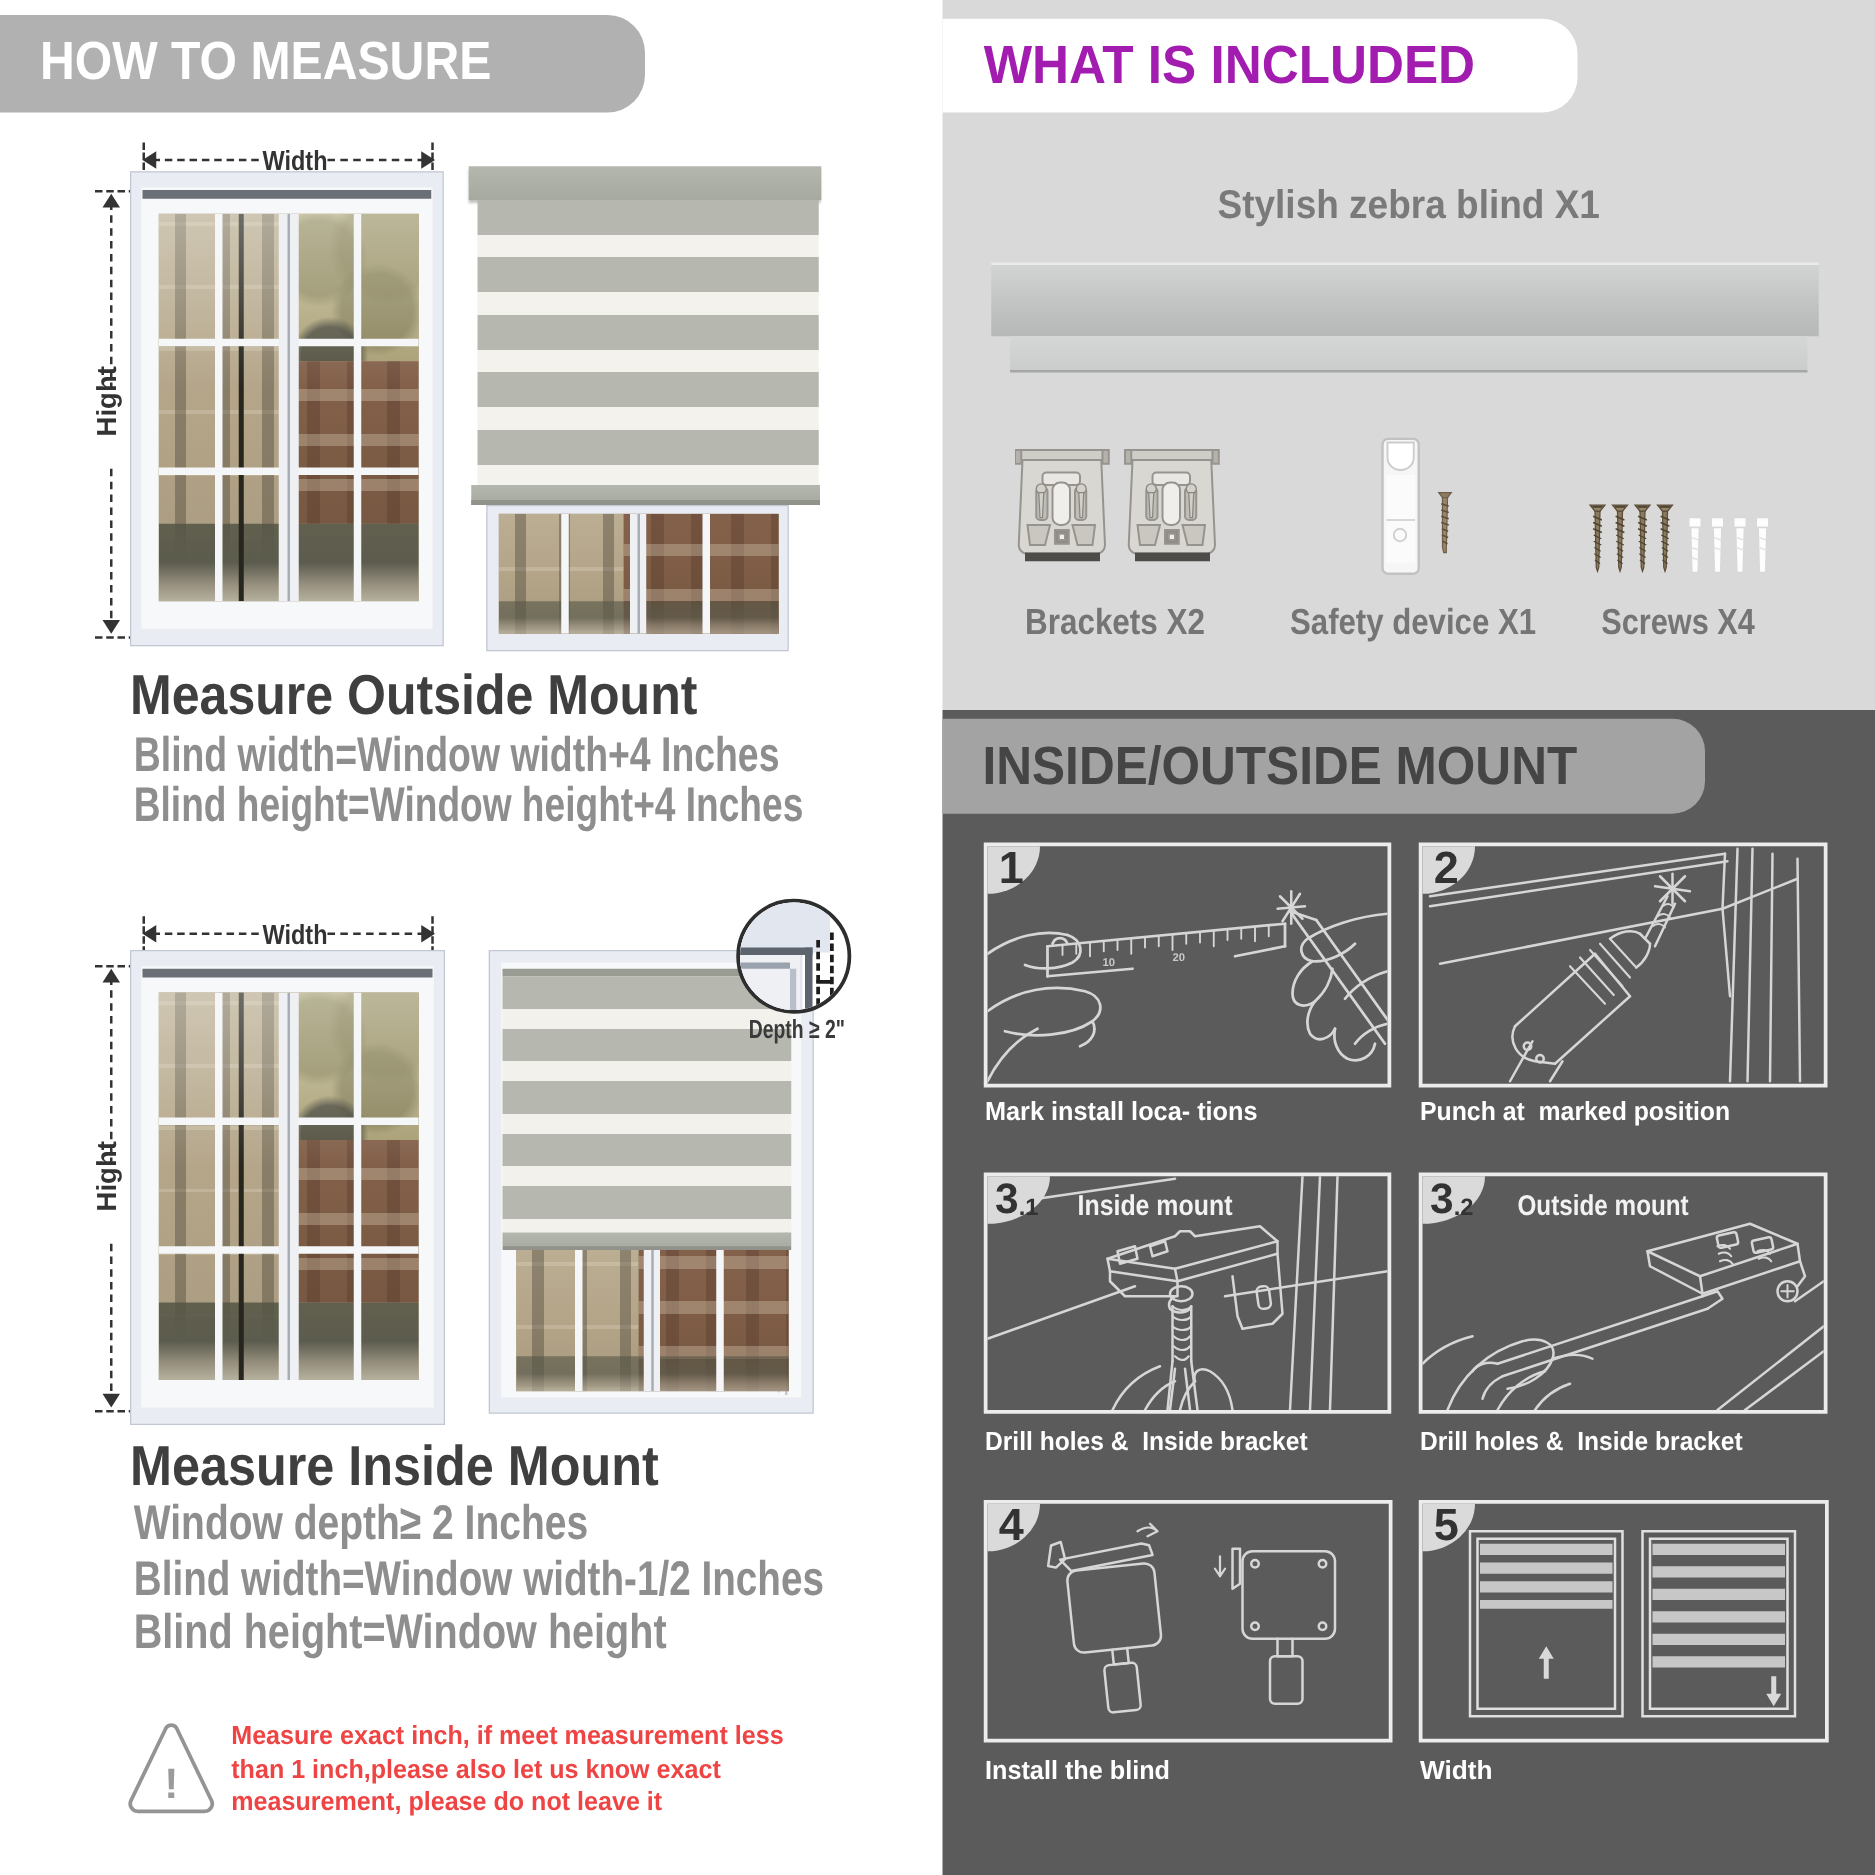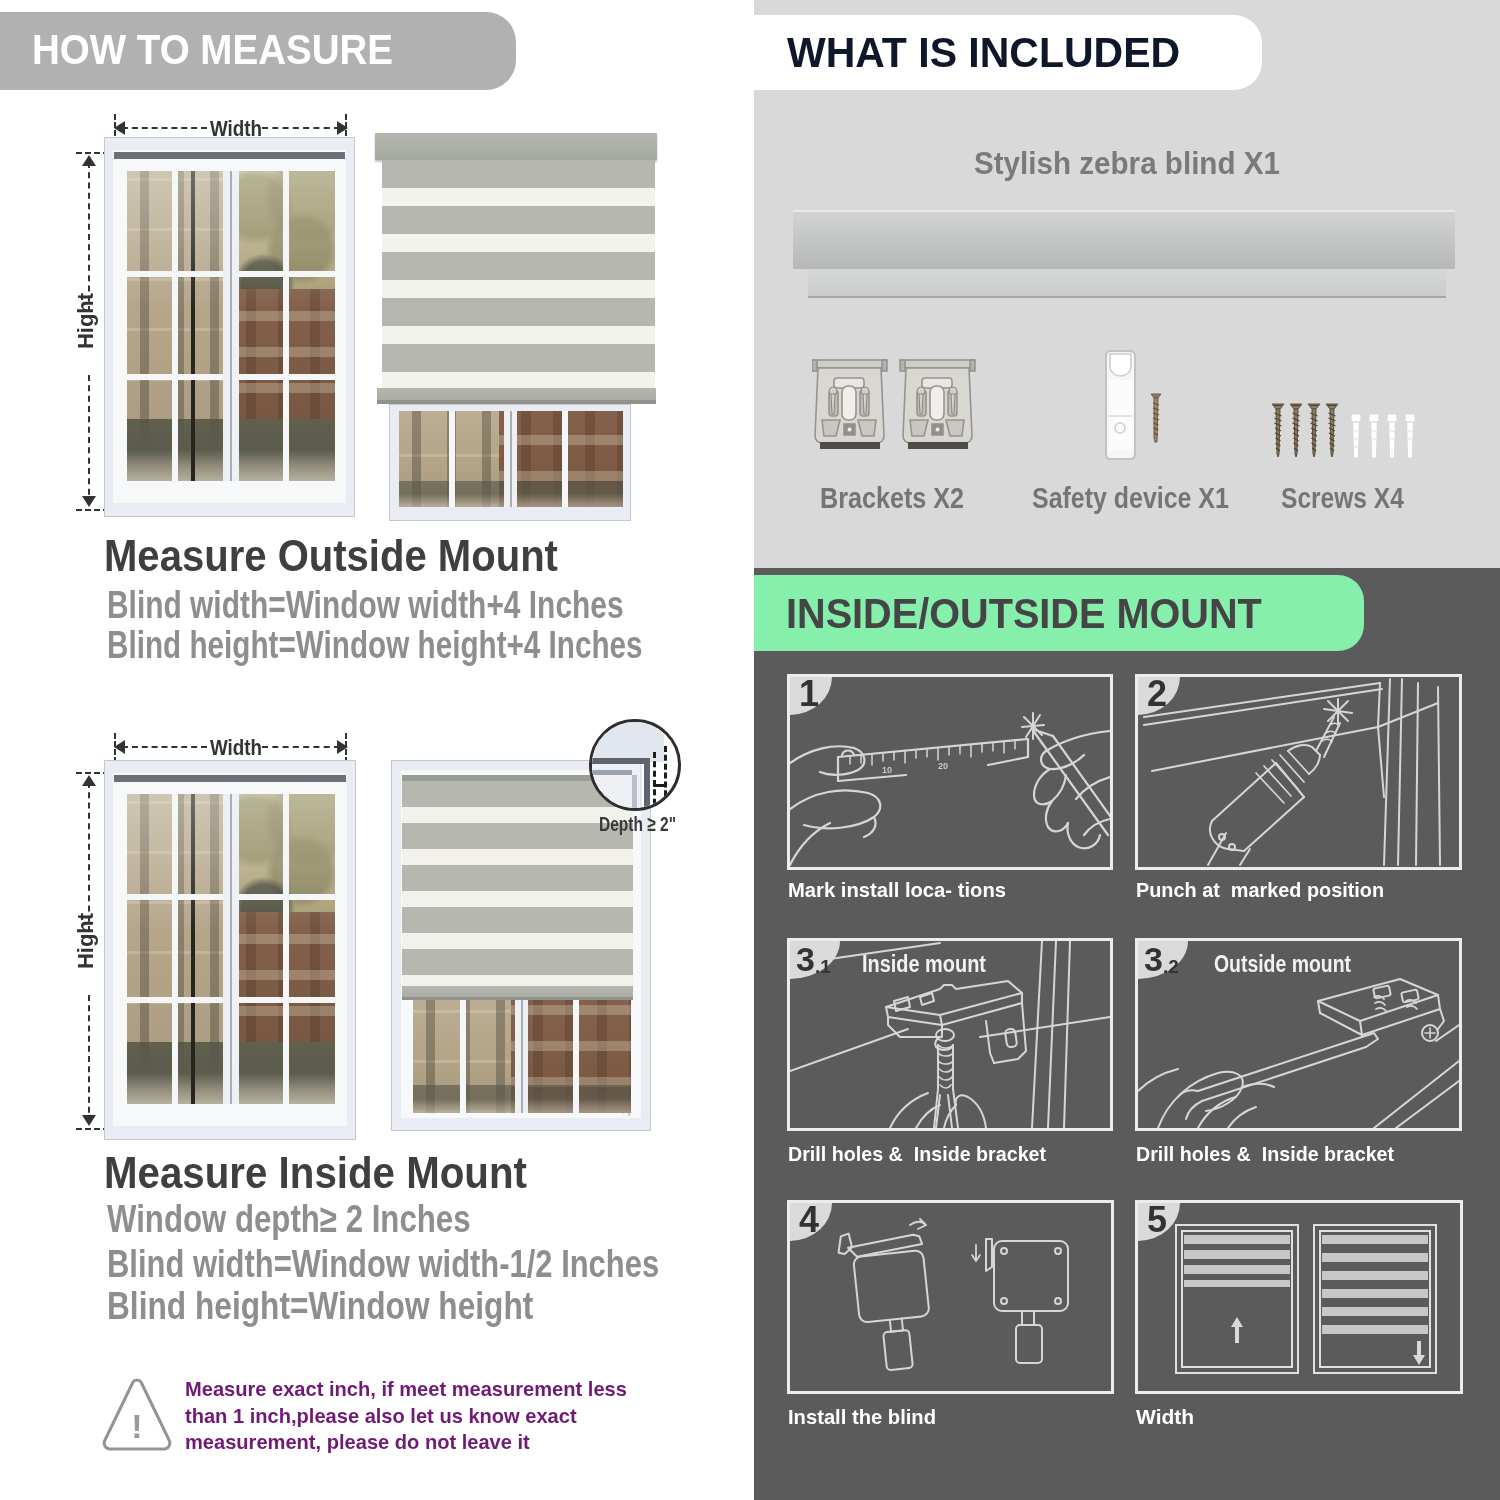--- a/index.html
+++ b/index.html
@@ -7,31 +7,31 @@
        font-family:"Liberation Sans", sans-serif;overflow:hidden;}
   .abs{position:absolute;}
 
   
   #hdr1{left:0;top:12px;width:516px;height:78px;background:#b1b1b1;
         border-radius:0 30px 30px 0;color:#fff;font-weight:bold;font-size:43px;
         line-height:74px;padding-left:32px;box-sizing:border-box;}
   .sx{display:inline-block;transform-origin:0 50%;white-space:pre;}
   #graytop{left:754px;top:0;width:746px;height:568px;background:#d9d9d9;}
   #hdr2{left:754px;top:15px;width:508px;height:75px;background:#ffffff;
-        border-radius:0 28px 28px 0;color:#0f172a;font-weight:bold;font-size:43px;
+        border-radius:0 28px 28px 0;color:#a21caf;font-weight:bold;font-size:43px;
         line-height:75px;padding-left:33px;box-sizing:border-box;}
   #darksec{left:754px;top:568px;width:746px;height:932px;background:#5b5b5b;}
-  #hdr3{left:754px;top:575px;width:610px;height:76px;background:#86efac;
+  #hdr3{left:754px;top:575px;width:610px;height:76px;background:#a3a3a3;
         border-radius:0 26px 26px 0;color:#454545;font-weight:bold;font-size:43px;
         line-height:76px;padding-left:32px;box-sizing:border-box;}
 
   
   .h1t{font-weight:bold;font-size:45px;color:#3f3f3f;white-space:nowrap;line-height:1;}
   .sub{font-weight:bold;font-size:39px;color:#8e8e8e;white-space:nowrap;line-height:1;}
-  .warntxt{font-weight:bold;font-size:21px;color:#701a75;line-height:26.5px;}
+  .warntxt{font-weight:bold;font-size:21px;color:#ef4444;line-height:26.5px;}
 
   
   .dashh{height:0;border-top:2px dashed #333;}
   .dashv{width:0;border-left:2px dashed #333;}
   .wlabel{font-weight:bold;font-size:22px;color:#333;line-height:1;}
   .ah{width:0;height:0;}
 
   
   .wframe{background:#e9edf3;border:1px solid #c2c8d2;box-sizing:border-box;}
   .winner{position:absolute;background:#f7f8fa;}

